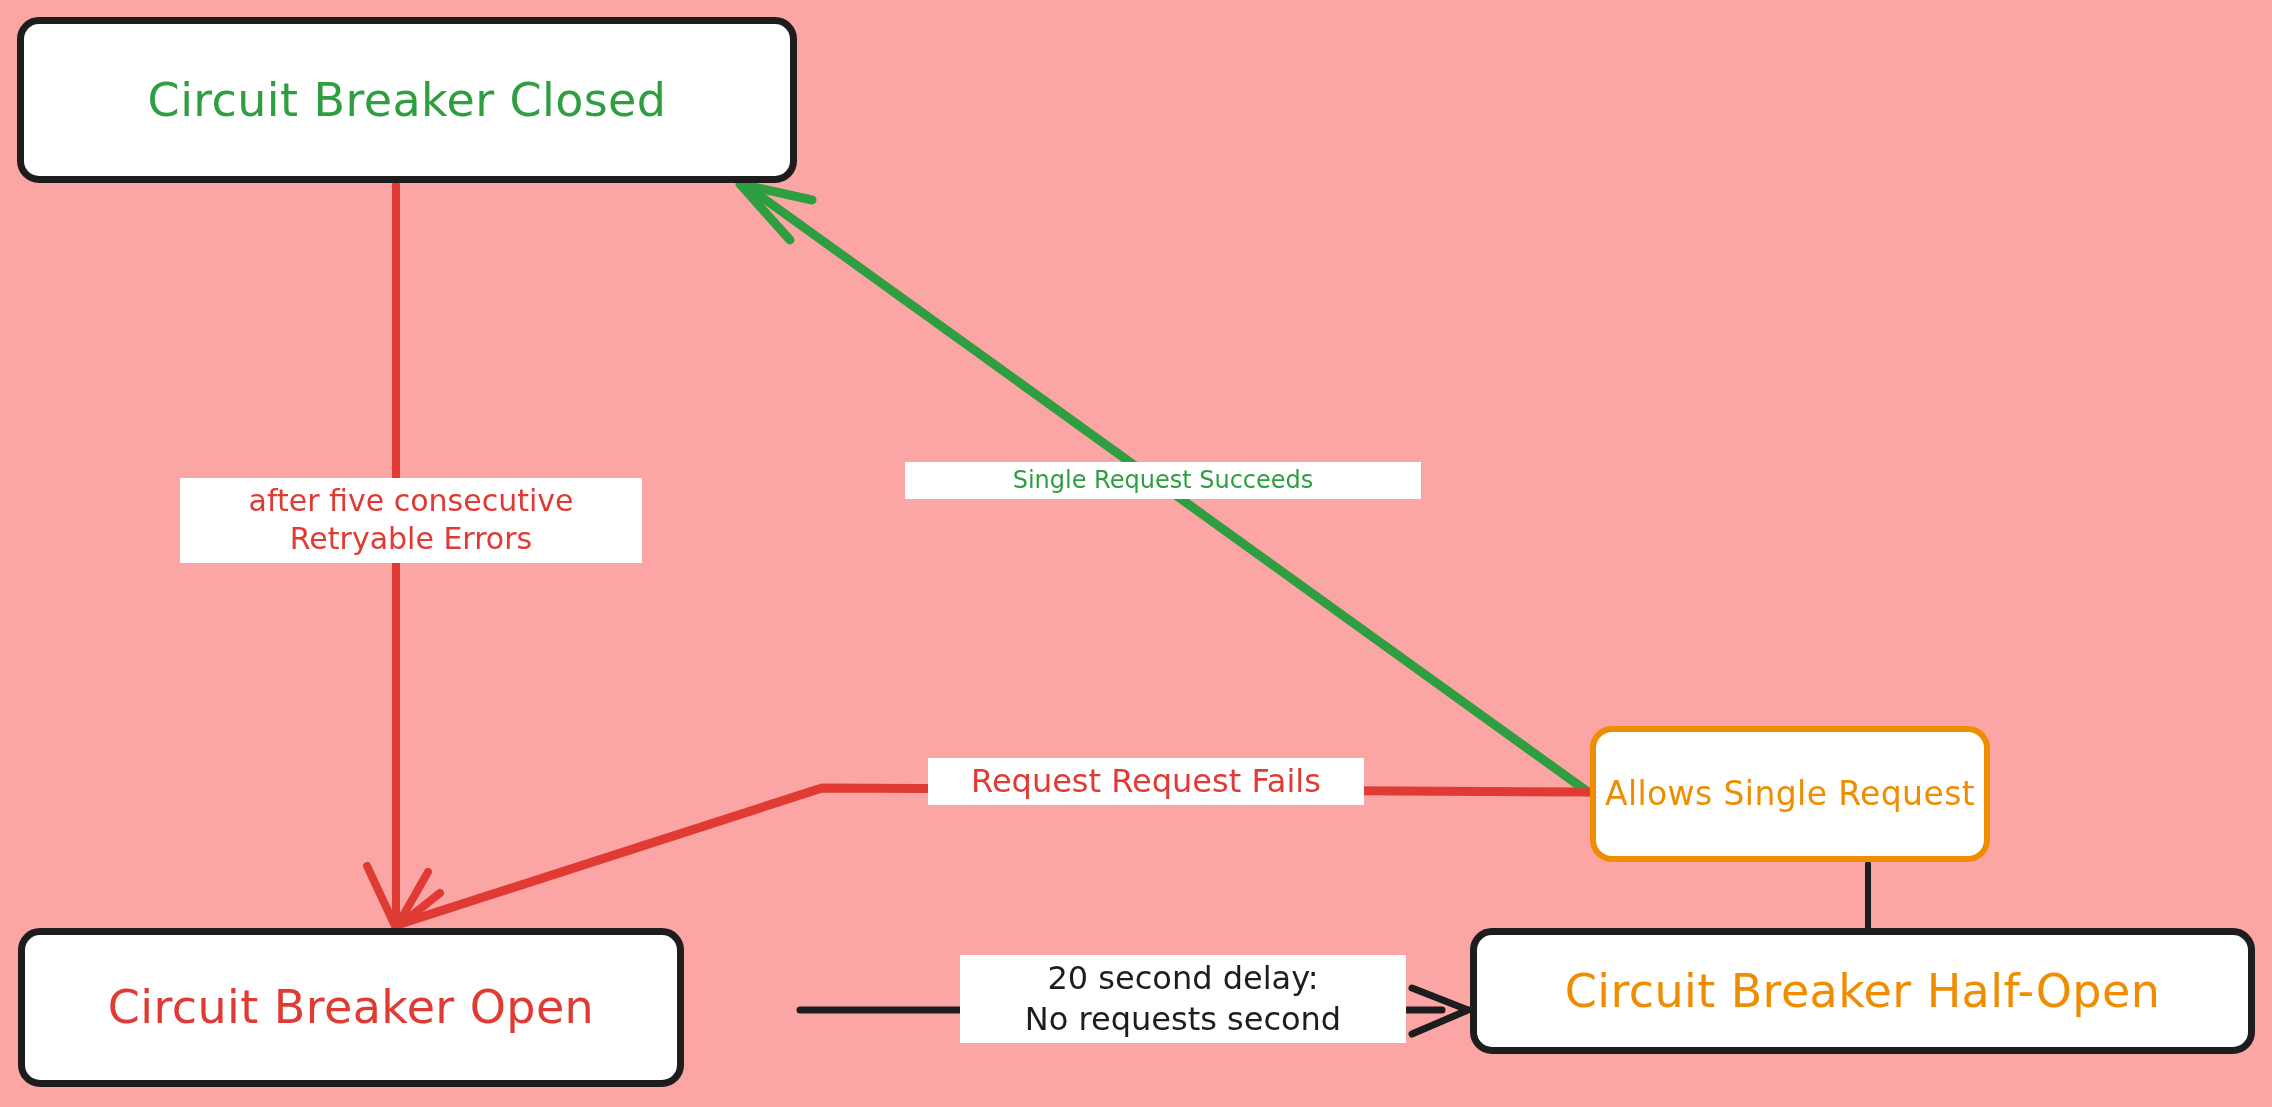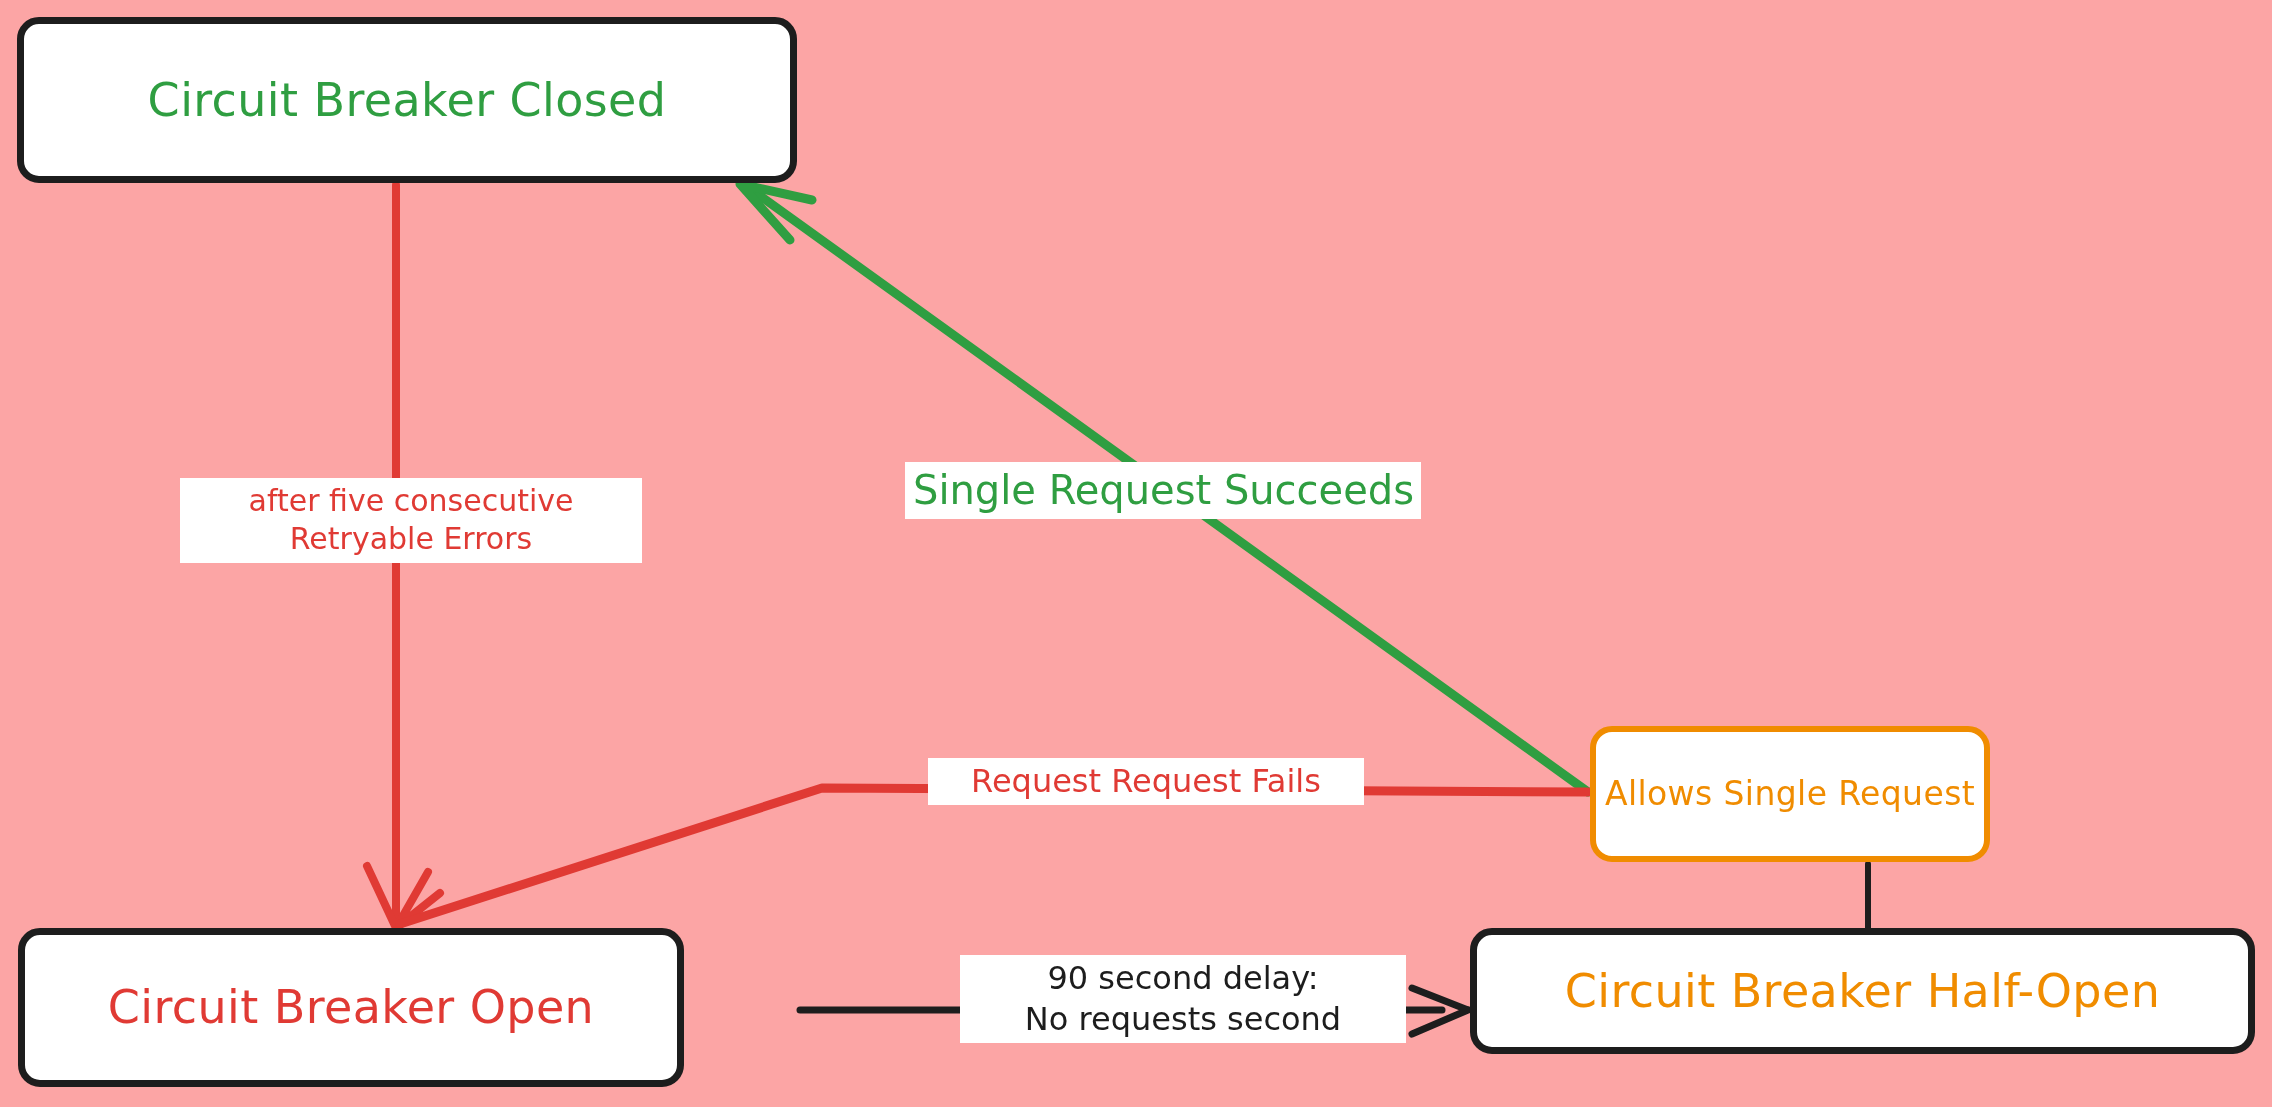--- a/index.html
+++ b/index.html
@@ -76,21 +76,21 @@
     z-index: 4;
   }
   .edge-label .line { display: block; }
 
   #label-trip {
     left: 180px; top: 478px; width: 450px;
     font-size: 30px; padding: 4px 6px;
   }
   #label-succeeds {
     left: 905px; top: 462px; width: 500px;
-    font-size: 40px; padding: 3px 8px;
+    font-size: 24px; padding: 3px 8px;
   }
   #label-fails {
     left: 928px; top: 758px; width: 420px;
     font-size: 32px; padding: 3px 8px;
   }
   #label-delay {
     left: 960px; top: 955px; width: 430px;
     font-size: 32px; padding: 3px 8px;
   }
 </style>
@@ -148,17 +148,17 @@
 
   <div id="label-succeeds" class="edge-label txt-green">
     <span class="line">Single Request Succeeds</span>
   </div>
 
   <div id="label-fails" class="edge-label txt-red">
     <span class="line">Request Request Fails</span>
   </div>
 
   <div id="label-delay" class="edge-label txt-black">
-    <span class="line">90 second delay:</span>
+    <span class="line">20 second delay:</span>
     <span class="line">No requests second</span>
   </div>
 
 </div>
 
 </body></html>

